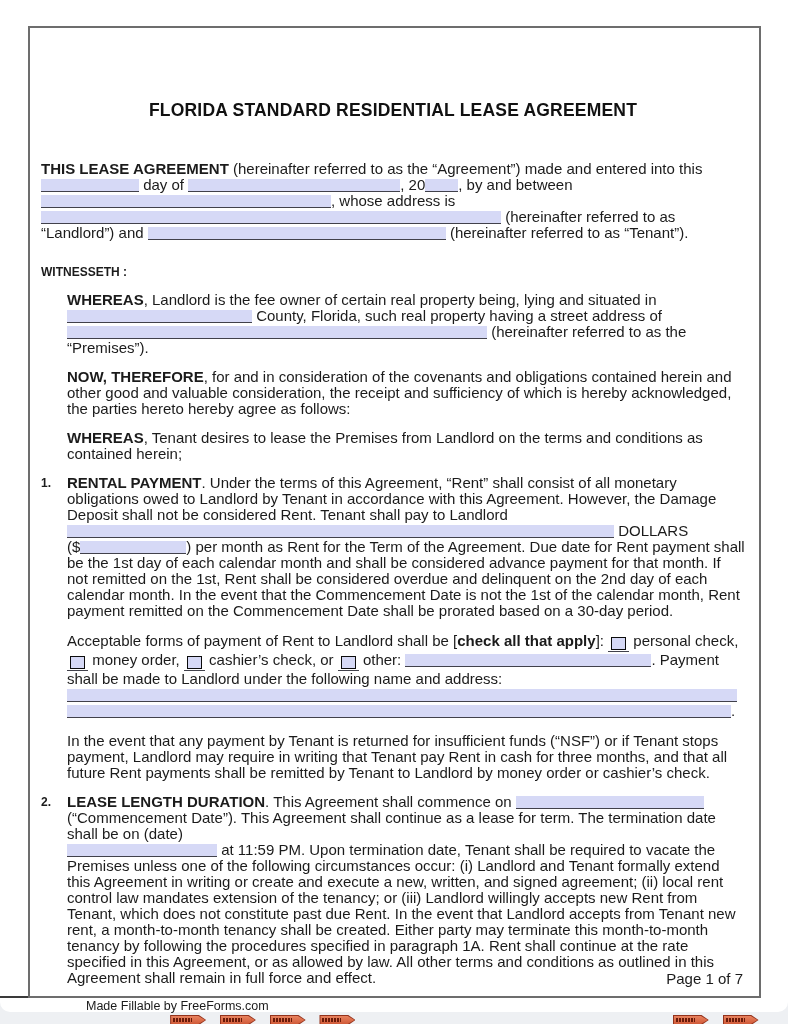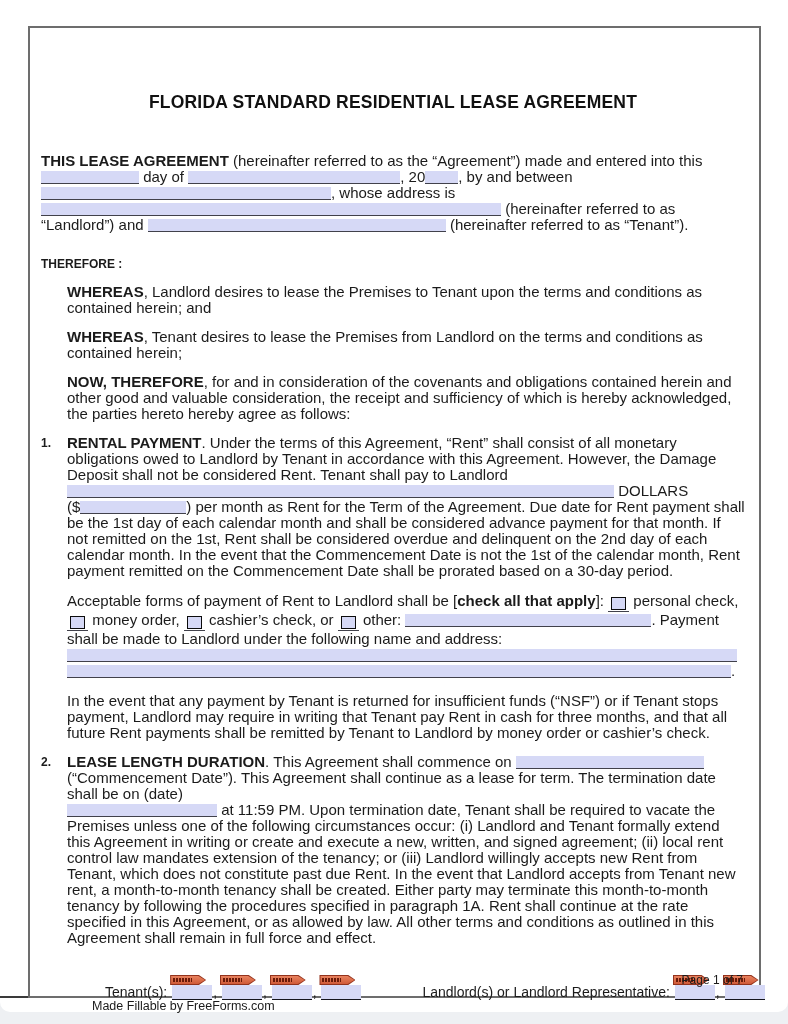--- a/index.html
+++ b/index.html
@@ -15,21 +15,21 @@
     position:absolute;left:0;top:0;
     width:788px;height:1012px;
     background:#ffffff;
     border-radius:0 0 10px 10px;
   }
   .frame{
     position:absolute;left:28px;top:26px;
     width:733px;height:972px;
     border:2px solid #6d6d6d;
     box-sizing:border-box;
-    padding:4px 14px 0 11px;
+    padding:12px 14px 0 11px;
   }
   .title{
     margin:60px 0 0 0;
     text-align:center;
     font-size:17.5px;
     font-weight:bold;
     letter-spacing:.2px;
     color:#111;
   }
   .para{font-size:15px;line-height:16px;}
@@ -96,48 +96,48 @@
     clip-path:polygon(0 0,80% 0,100% 50%,80% 100%,0 100%);
   }
   .tabtxt{
     position:absolute;left:3px;top:3px;
     width:19px;height:4px;
     background:repeating-linear-gradient(90deg,#6b1a08 0 2px,rgba(0,0,0,0) 2px 3px);
     z-index:1;
   }
   .pagenum{
     position:absolute;right:16px;bottom:9px;
-    font-size:12px;
+    font-size:15px;
     margin-left:42px;
   }
   .footnote{
-    position:absolute;left:92px;top:999px;
+    position:absolute;left:86px;top:999px;
     font-size:12.5px;color:#1b1b1b;
   }
   .edgeline{
     position:absolute;left:0;top:996px;
     width:28px;height:2px;background:#3a3a3a;
   }
 </style>
 </head>
 <body>
 
 <div class="sheet">
   <div class="frame">
 
     <h1 class="title">FLORIDA STANDARD RESIDENTIAL LEASE AGREEMENT</h1>
 
     <div class="para intro"><span class="bld">THIS LEASE AGREEMENT</span> (hereinafter referred to as the “Agreement”) made and entered into this <span class="fld" style="width: 98px;"></span> day of <span class="fld" style="width: 212px;"></span>, 20<span class="fld" style="width: 33px;"></span>, by and between <span class="fld" style="width: 290px;"></span>, whose address is <span class="fld" style="width: 460px;"></span> (hereinafter referred to as “Landlord”) and <span class="fld" style="width: 298px;"></span> (hereinafter referred to as “Tenant”).</div>
 
-    <div class="wit">THEREFORE :</div>
+    <div class="wit">WITNESSETH :</div>
 
-    <div class="para indent mt"><span class="bld">WHEREAS</span>, Landlord desires to lease the Premises to Tenant upon the terms and conditions as contained herein; and</div>
+    <div class="para indent mt"><span class="bld">WHEREAS</span>, Landlord is the fee owner of certain real property being, lying and situated in<br><span class="fld" style="width: 185px;"></span> County, Florida, such real property having a street address of<br><span class="fld" style="width: 420px;"></span> (hereinafter referred to as the “Premises”).</div>
+    <div class="para indent mt"><span class="bld">NOW, THEREFORE</span>, for and in consideration of the covenants and obligations contained herein and other good and valuable consideration, the receipt and sufficiency of which is hereby acknowledged, the parties hereto hereby agree as follows:</div>
+
     <div class="para indent mt"><span class="bld">WHEREAS</span>, Tenant desires to lease the Premises from Landlord on the terms and conditions as contained herein;</div>
-
-    <div class="para indent mt"><span class="bld">NOW, THEREFORE</span>, for and in consideration of the covenants and obligations contained herein and other good and valuable consideration, the receipt and sufficiency of which is hereby acknowledged, the parties hereto hereby agree as follows:</div>
 
     <div class="item">
       <div class="inum">1.</div>
       <div class="ibody">
         <div class="para"><span class="bld">RENTAL PAYMENT</span>.  Under the terms of this Agreement, “Rent” shall consist of all monetary obligations owed to Landlord by Tenant in accordance with this Agreement.  However, the Damage Deposit shall not be considered Rent. Tenant shall pay to Landlord<br><span class="fld" style="width: 547px;"></span> DOLLARS<br>($<span class="fld" style="width: 106px;"></span>) per month as Rent for the Term of the Agreement. Due date for Rent payment shall be the 1st day of each calendar month and shall be considered advance payment for that month.  If not remitted on the 1st, Rent shall be considered overdue and delinquent on the 2nd day of each calendar month.  In the event that the Commencement Date is not the 1st of the calendar month, Rent payment remitted on the Commencement Date shall be prorated based on a 30-day period.</div>
         <div class="para">Acceptable forms of payment of Rent to Landlord shall be [<span class="bldi">check all that apply</span>]: <span class="cbwrap"><span class="cb"></span></span> personal check, <span class="cbwrap"><span class="cb"></span></span> money order, <span class="cbwrap"><span class="cb"></span></span> cashier’s check, or <span class="cbwrap"><span class="cb"></span></span> other: <span class="fld" style="width: 246px;"></span>.  Payment shall be made to Landlord under the following name and address:<br><span class="fld" style="width: 670px;"></span><br><span class="fld" style="width: 664px;"></span>.</div>
         <div class="para">In the event that any payment by Tenant is returned for insufficient funds (“NSF”) or if Tenant stops payment, Landlord may require in writing that Tenant pay Rent in cash for three months, and that all future Rent payments shall be remitted by Tenant to Landlord by money order or cashier’s check.</div>
       </div>
     </div>
 

